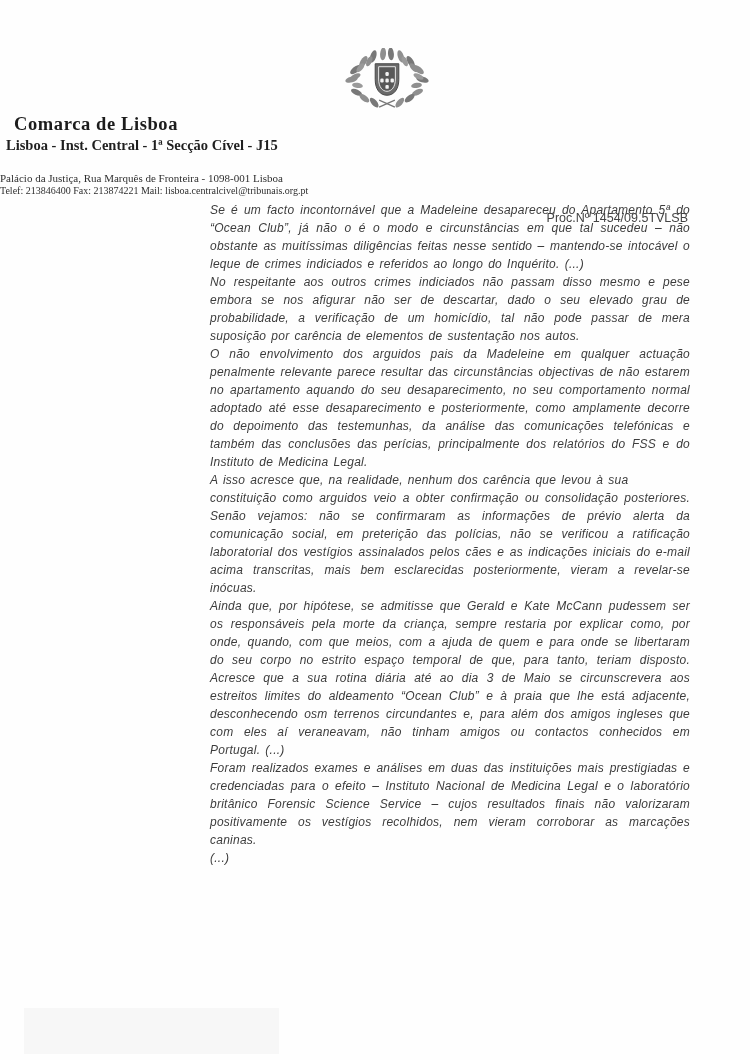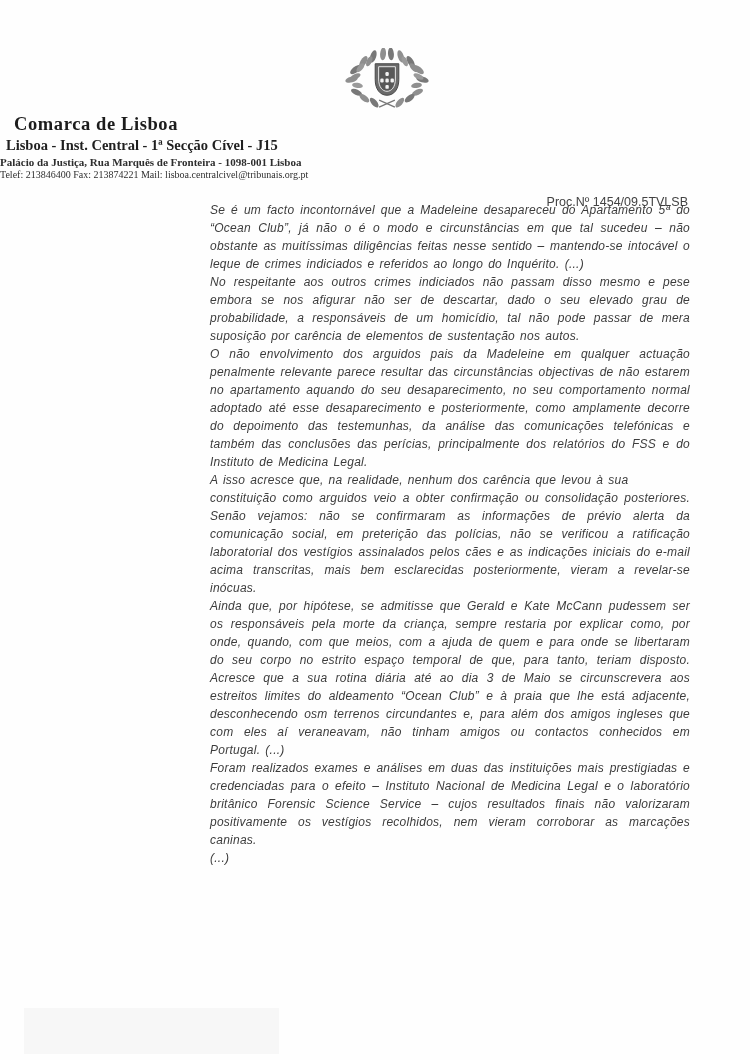--- a/index.html
+++ b/index.html
@@ -15,21 +15,21 @@
   .header { text-align:left; padding-top:48px; }
   .arms { display:block; margin:0 auto; width:90px; height:63px; transform:translateX(12px); }
   .court-name {
     font-size:18.5px; font-weight:bold; letter-spacing:0.6px;
     margin-top:3px; color:#1c1c1c; transform:translateX(14px);
   }
   .section-line {
     font-size:14.5px; font-weight:bold; margin-top:2px; color:#1f1f1f;
     transform:translateX(6px);
   }
-  .address-line { font-size:11px; margin-top:2px; color:#2e2e2e;font-weight:bold; }
+  .address-line { font-size:11px; margin-top:18px; color:#2e2e2e; }
   .contact-line { font-size:10px; margin-top:1px; color:#2e2e2e; }
   .proc-number {
     font-family:"Liberation Sans", sans-serif;
     font-size:12.5px; color:#434343; text-align:right;
     margin:15px 62px 0 0;
   }
   .body-text {
     position:absolute; left:210px; top:201px; width:480px;
     font-family:"Liberation Sans", sans-serif;
     font-style:italic; font-size:12px; line-height:18px;
@@ -86,21 +86,21 @@
     <div class="court-name">Comarca de Lisboa</div>
     <div class="section-line">Lisboa - Inst. Central - 1ª Secção Cível - J15</div>
     <div class="address-line">Palácio da Justiça, Rua Marquês de Fronteira - 1098-001 Lisboa</div>
     <div class="contact-line">Telef: 213846400   Fax: 213874221 Mail: lisboa.centralcivel@tribunais.org.pt</div>
   </div>
 
   <div class="proc-number">Proc.Nº 1454/09.5TVLSB</div>
 
   <div class="body-text">
     <p>Se é um facto incontornável que a Madeleine desapareceu do Apartamento 5ª do “Ocean Club”, já não o é o modo e circunstâncias em que tal sucedeu – não obstante as muitíssimas diligências feitas nesse sentido – mantendo-se intocável o leque de crimes indiciados e referidos ao longo do Inquérito. (...)</p>
-    <p>No respeitante aos outros crimes indiciados não passam disso mesmo e pese embora se nos afigurar não ser de descartar, dado o seu elevado grau de probabilidade, a responsáveis de um homicídio, tal não pode passar de mera suposição por carência de elementos de sustentação nos autos.</p>
+    <p>No respeitante aos outros crimes indiciados não passam disso mesmo e pese embora se nos afigurar não ser de descartar, dado o seu elevado grau de probabilidade, a verificação de um homicídio, tal não pode passar de mera suposição por carência de elementos de sustentação nos autos.</p>
     <p>O não envolvimento dos arguidos pais da Madeleine em qualquer actuação penalmente relevante parece resultar das circunstâncias objectivas de não estarem no apartamento aquando do seu desaparecimento, no seu comportamento normal adoptado até esse desaparecimento e posteriormente, como amplamente decorre do depoimento das testemunhas, da análise das comunicações telefónicas e também das conclusões das perícias, principalmente dos relatórios do FSS e do Instituto de Medicina Legal.</p>
     <p>A isso acresce que, na realidade, nenhum dos carência que levou à sua</p>
     <p>constituição como arguidos veio a obter confirmação ou consolidação posteriores. Senão vejamos: não se confirmaram as informações de prévio alerta da comunicação social, em preterição das polícias, não se verificou a ratificação laboratorial dos vestígios assinalados pelos cães e as indicações iniciais do e-mail acima transcritas, mais bem esclarecidas posteriormente, vieram a revelar-se inócuas.</p>
     <p>Ainda que, por hipótese, se admitisse que Gerald e Kate McCann pudessem ser os responsáveis pela morte da criança, sempre restaria por explicar como, por onde, quando, com que meios, com a ajuda de quem e para onde se libertaram do seu corpo no estrito espaço temporal de que, para tanto, teriam disposto. Acresce que a sua rotina diária até ao dia 3 de Maio se circunscrevera aos estreitos limites do aldeamento “Ocean Club” e à praia que lhe está adjacente, desconhecendo osm terrenos circundantes e, para além dos amigos ingleses que com eles aí veraneavam, não tinham amigos ou contactos conhecidos em Portugal. (...)</p>
     <p>Foram realizados exames e análises em duas das instituições mais prestigiadas e credenciadas para o efeito – Instituto Nacional de Medicina Legal e o laboratório britânico Forensic Science Service – cujos resultados finais não valorizaram positivamente os vestígios recolhidos, nem vieram corroborar as marcações caninas.</p>
     <p>(...)</p>
   </div>
 
   <div class="scan-artifact"></div>
 </div>

